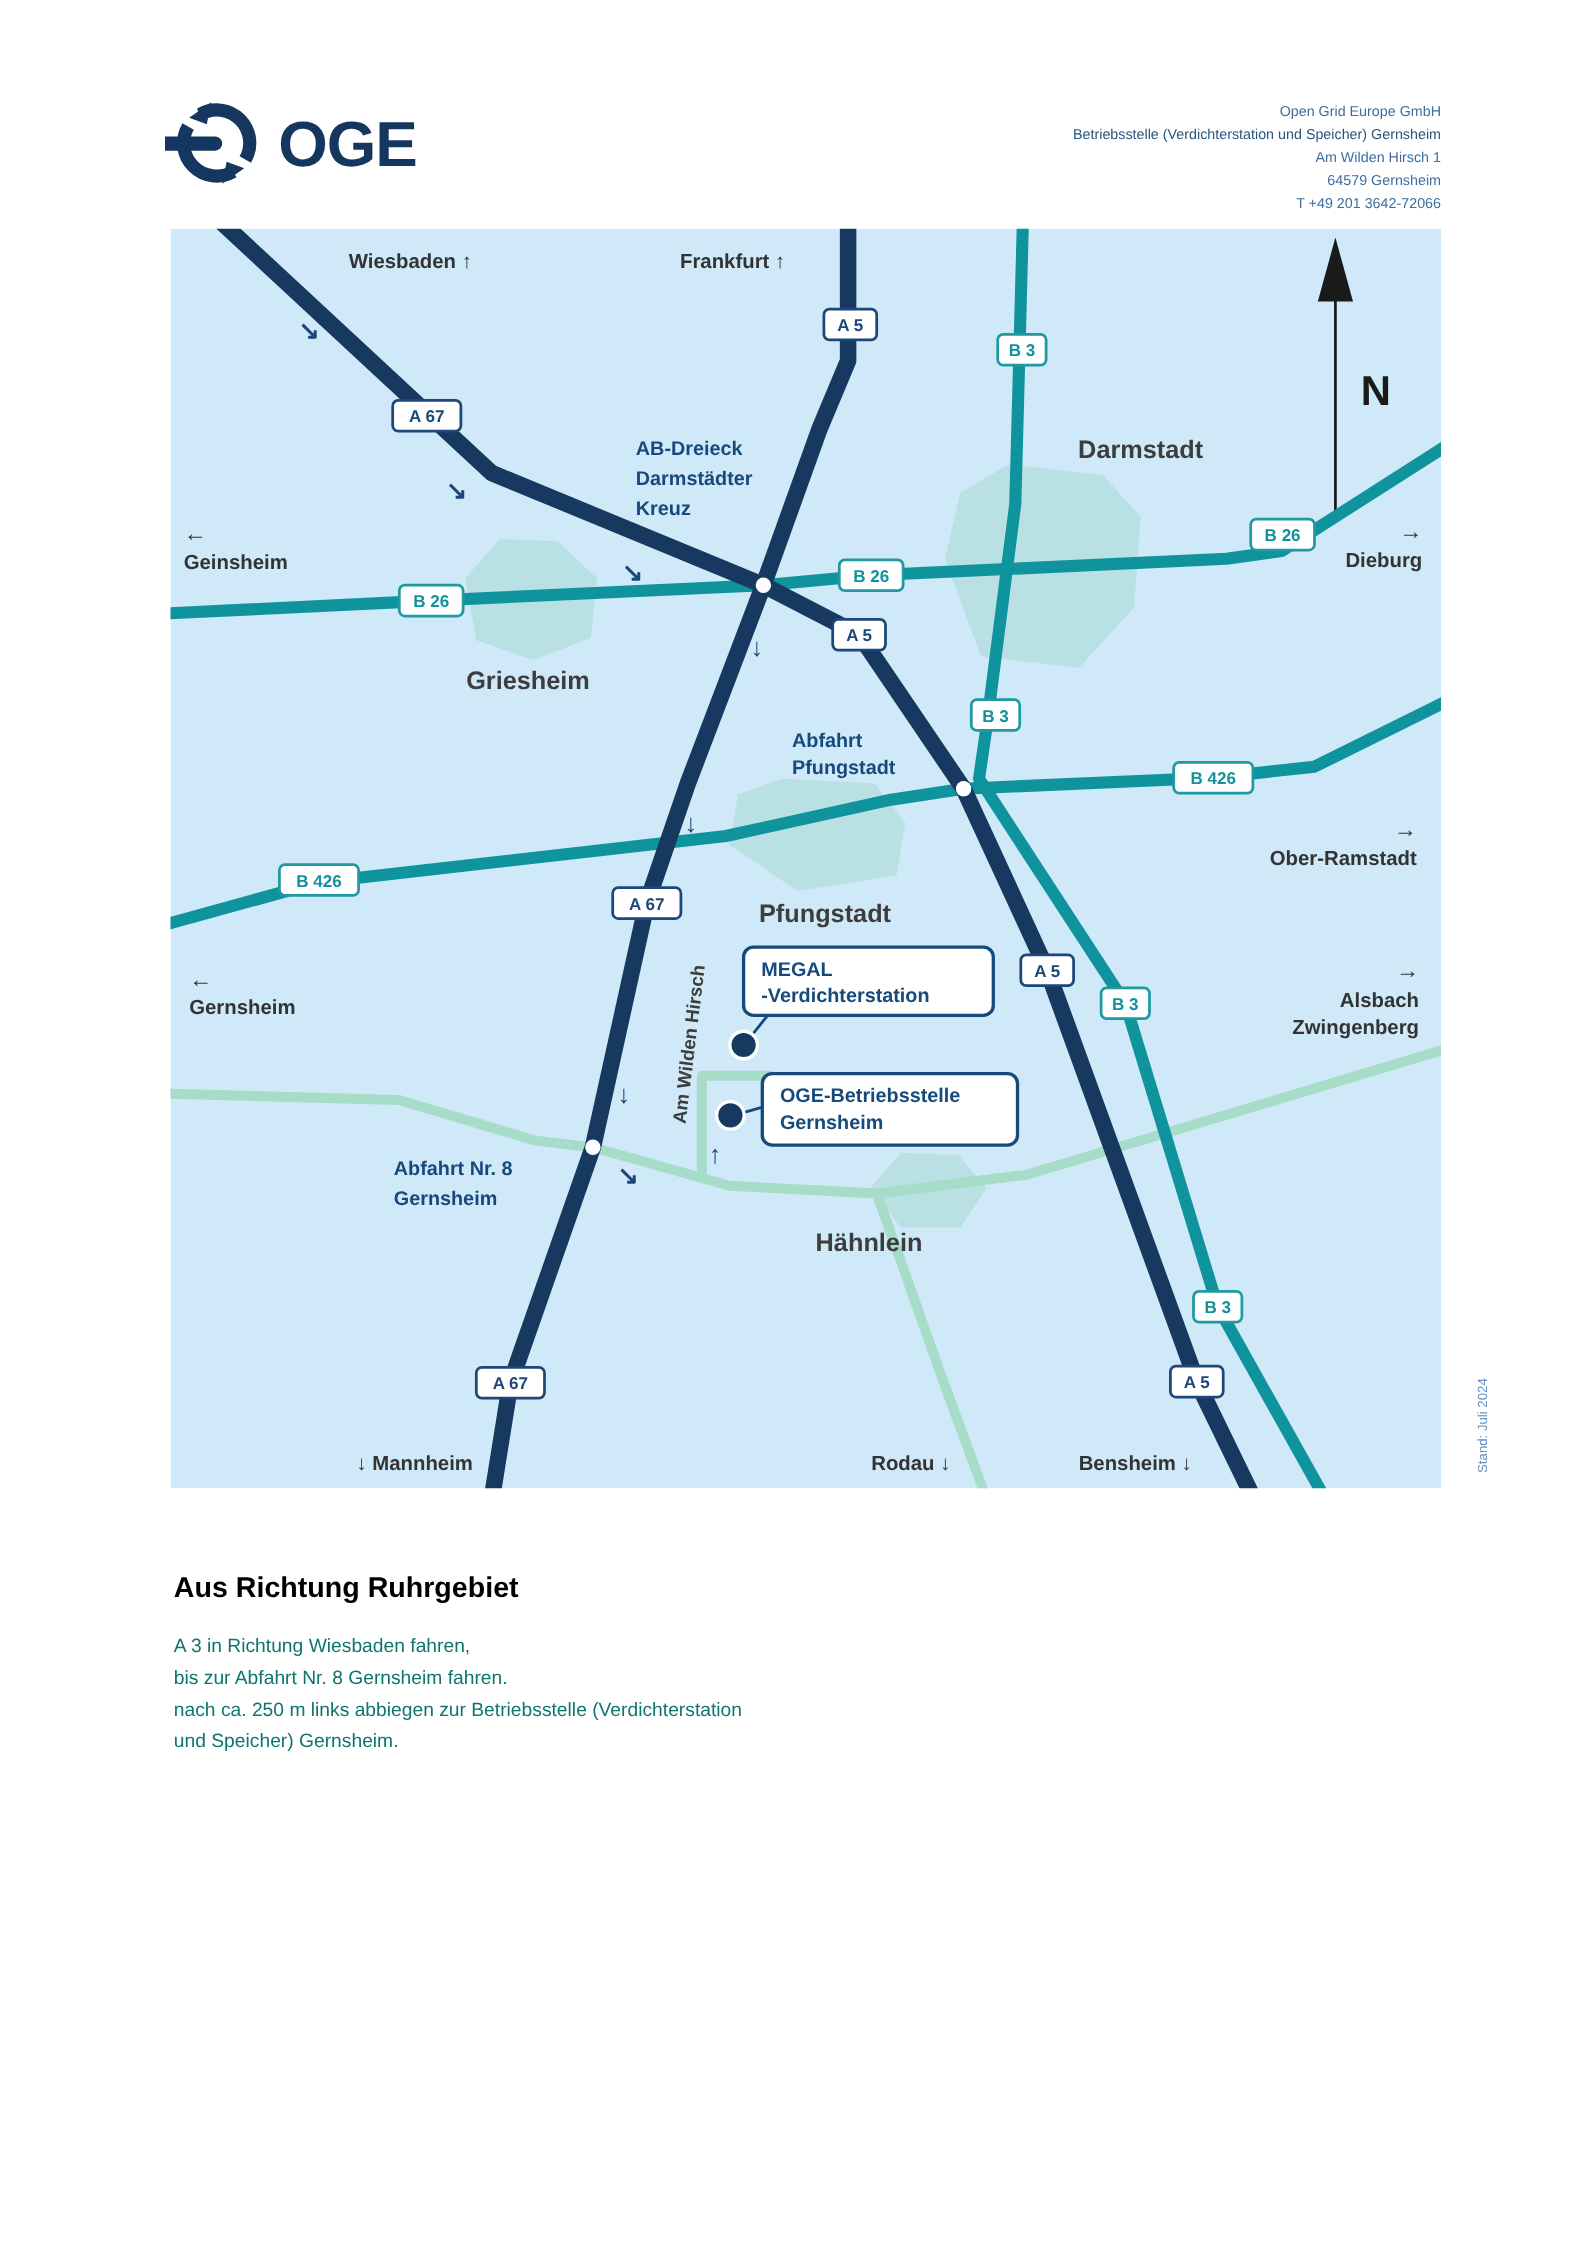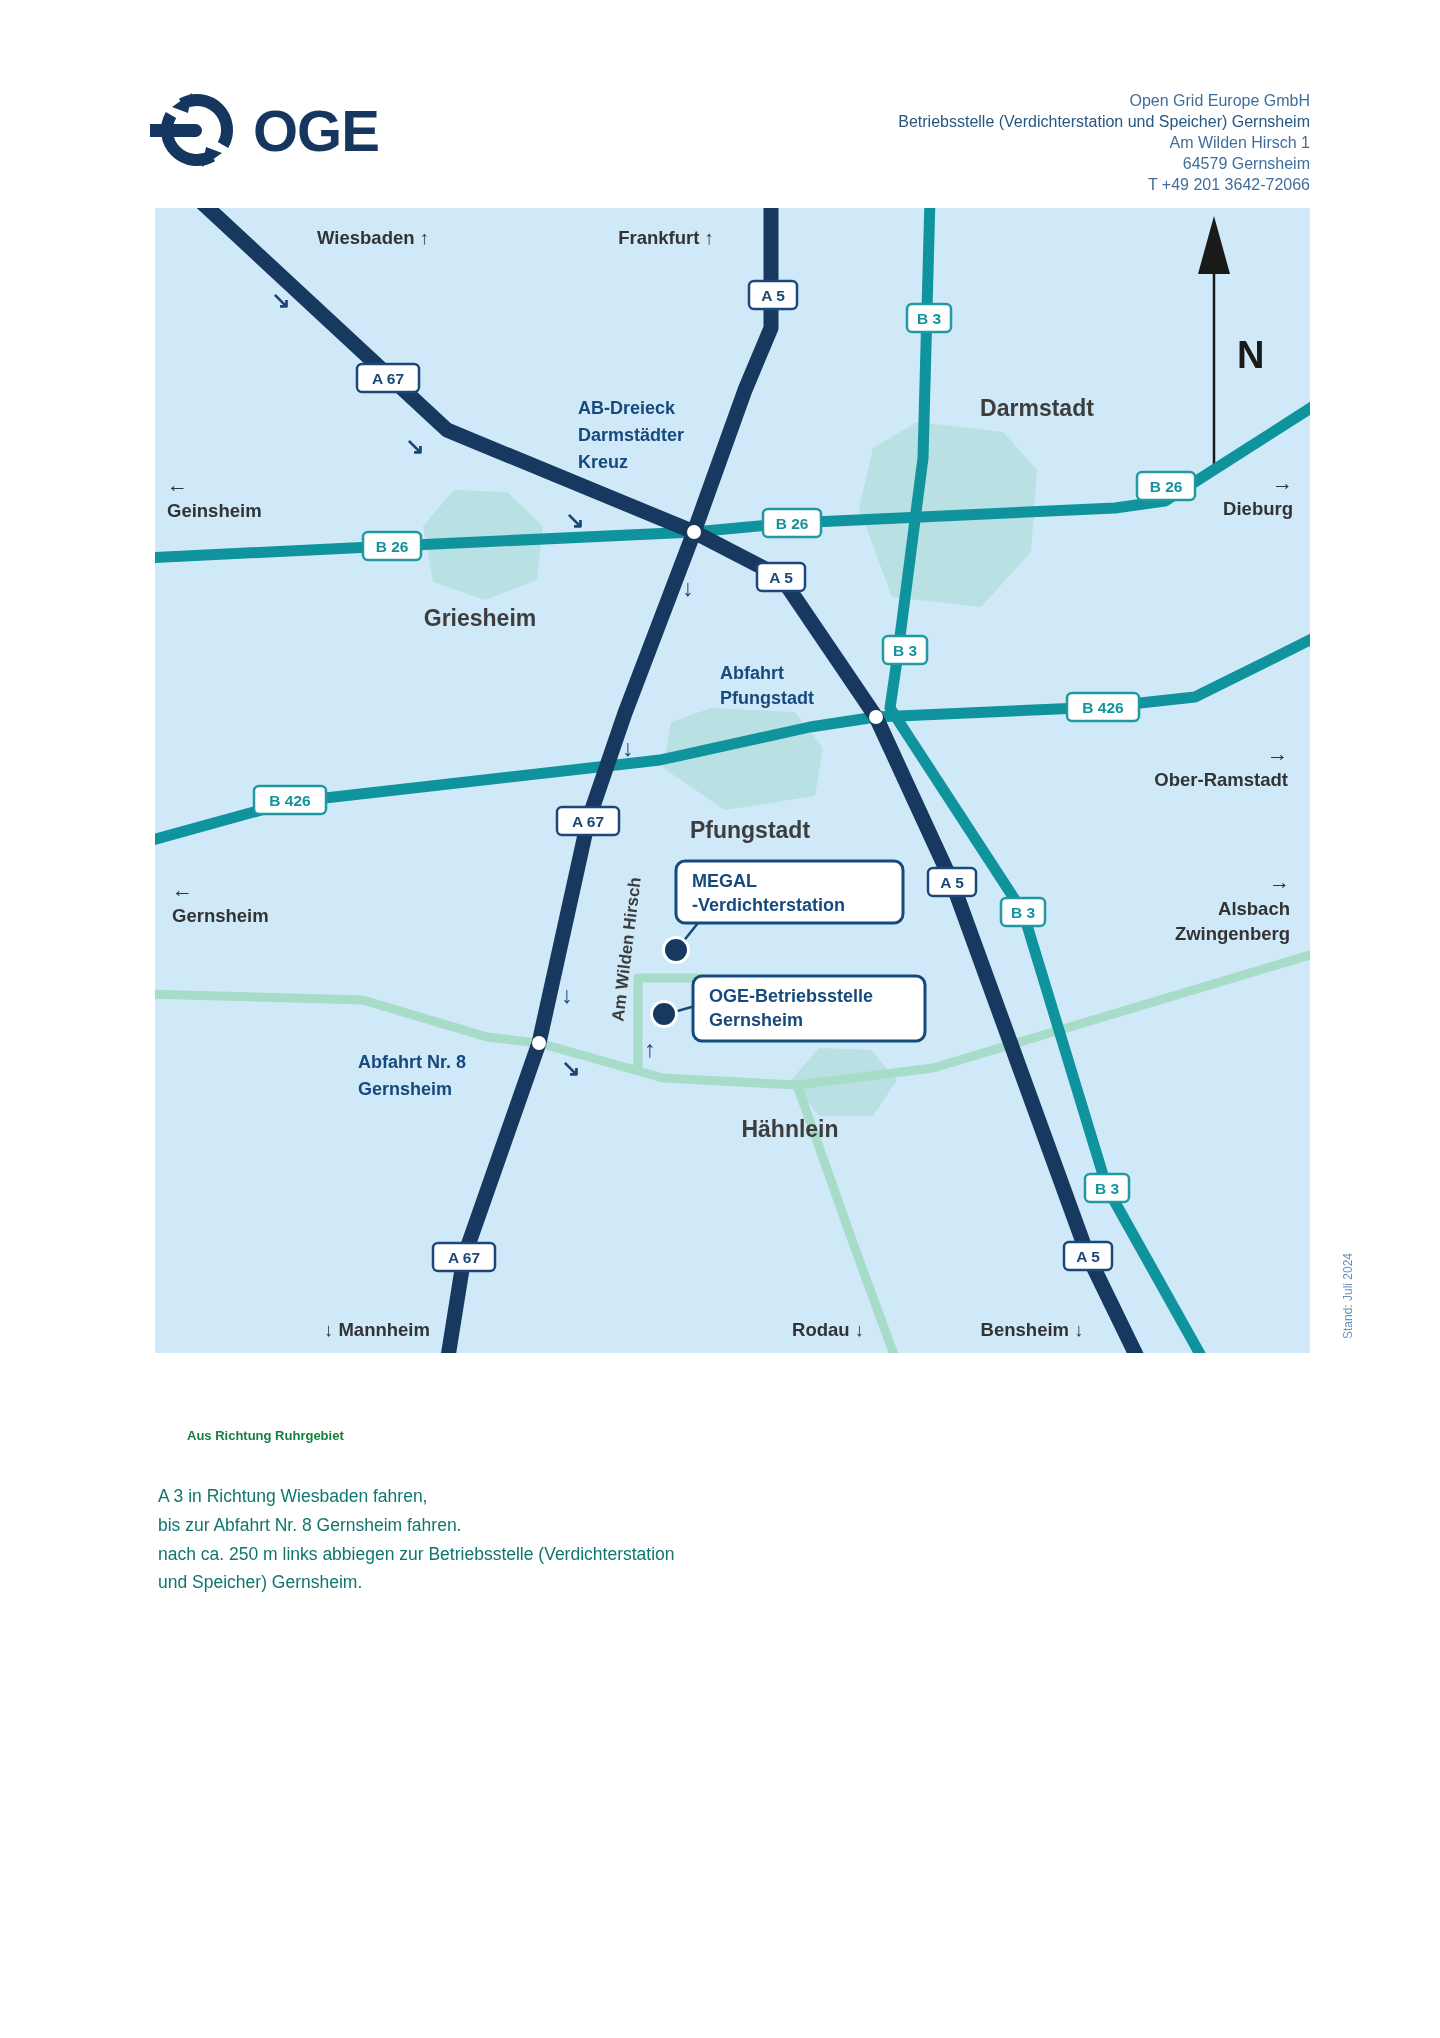--- a/index.html
+++ b/index.html
@@ -1,26 +1,26 @@
 <!DOCTYPE html>
 <html><head>
 <meta charset="utf-8">
 <style>
   html,body{margin:0;padding:0;background:#fff;}
   .page{position:relative;width:1440px;height:2038px;background:#ffffff;overflow:hidden;
         font-family:"Liberation Sans", sans-serif;border-radius:20px;}
   
   .logo-svg{position:absolute;left:150px;top:83px;}
   .addr{position:absolute;top:90px;right:130px;text-align:right;
-        font-size:16px;line-height:21px;color:#3f6d9e;}
+        font-size:13px;line-height:21px;color:#3f6d9e;}
   .addr .bold{font-weight:normal;color:#27567f;}
   
   .map-svg{position:absolute;left:155px;top:208px;}
   
-  .f-title{position:absolute;left:158px;top:1428px;font-size:13px;font-weight:bold;color:#15803d;margin-left:29px;}
+  .f-title{position:absolute;left:158px;top:1428px;font-size:26px;font-weight:bold;color:#000000;}
   .f-body{position:absolute;left:158px;top:1482px;width:640px;font-size:17.5px;line-height:28.8px;color:#0f766e;}
   .stand{position:absolute;left:1283px;top:1289px;width:130px;text-align:center;
          font-size:12px;color:#6591c0;transform:rotate(-90deg);}
   text{font-family:"Liberation Sans", sans-serif;}
   .city-lbl{font-size:23px;font-weight:bold;fill:#3d3d3d;}
   .dir-lbl{font-size:18.5px;font-weight:bold;fill:#333333;}
   .dir-arrow{font-size:21px;font-weight:bold;fill:#333333;}
   .navy-lbl{font-size:18px;font-weight:bold;fill:#17497c;}
   .road-arrow{font-size:23px;font-weight:bold;fill:#1d4577;}
   .badge-a text{font-size:15.5px;font-weight:bold;fill:#1c4778;}

